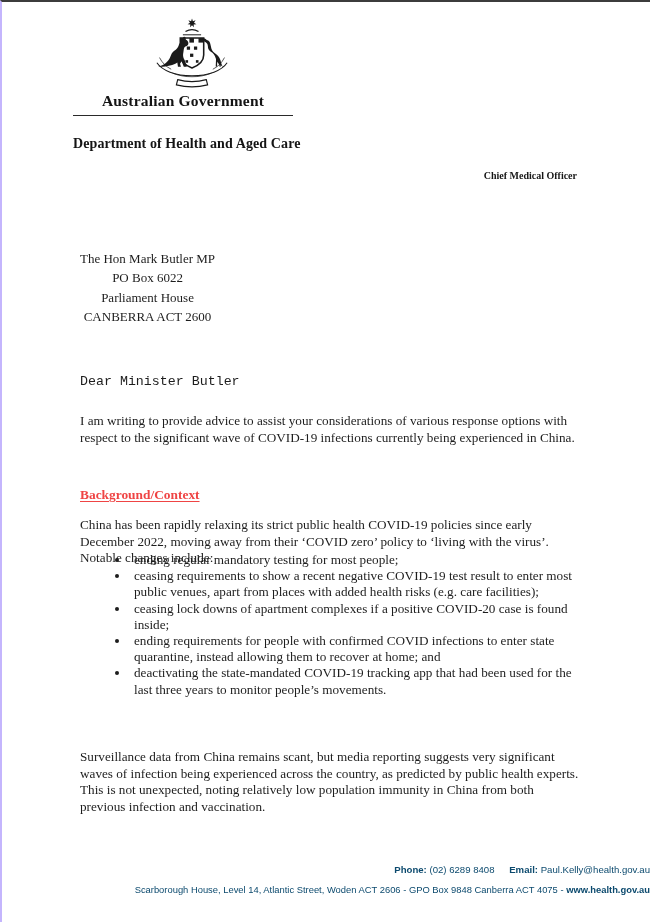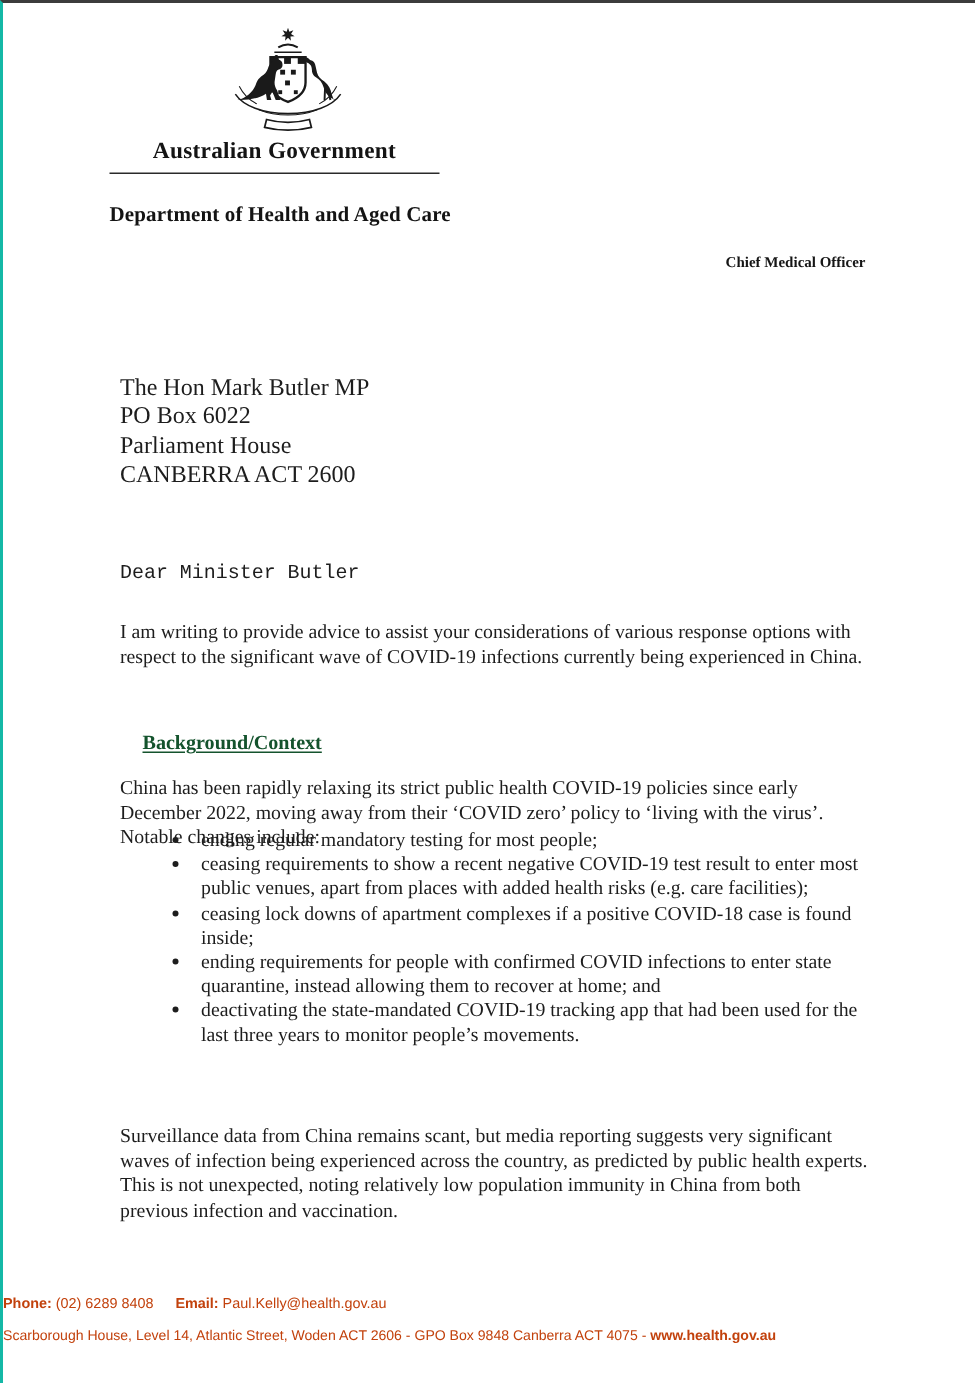--- a/index.html
+++ b/index.html
@@ -3,21 +3,21 @@
 <meta charset="utf-8">
 <style>
   html,body { margin:0; padding:0; background:#ffffff; }
   .page {
     position:relative;
     width:650px; height:922px;
     background:#ffffff;
     color:#1d1d1d;
     font-family:"Liberation Serif", serif;
     border-top:2px solid #3c3c3c;
-    border-left:2px solid #14b8a6;
+    border-left:2px solid #c4b5fd;
     box-sizing:border-box;
     overflow:hidden;
   }
 
   
   .masthead {
     position:absolute; left:71px; top:12px; width:220px;
   }
   .crest {
     display:block; margin:0 auto; width:78px; height:78px;
@@ -38,54 +38,54 @@
   }
 
   .office-title {
     position:absolute; top:168px; right:73px;
     font-weight:bold; font-size:10px; color:#161616;
   }
 
   
   .recipient {
     position:absolute; left:78px; top:247px;
-    font-size:16px; line-height:19.3px;
+    font-size:13px; line-height:19.3px;text-align:center;
   }
   .salutation {
     position:absolute; left:78px; top:372px;
     font-size:13.3px;
     font-family:Liberation Mono, monospace;
   }
   .para { 
     position:absolute; left:78px; width:502px;
     font-size:13.2px; line-height:16.6px;
   }
   .para-intro        { top:411px; }
   .section-heading   {
-    position:absolute; left:93px; top:485px;
+    position:absolute; left:78px; top:485px;
     font-size:13.4px; font-weight:bold;
     text-decoration:underline;
     text-underline-offset:2px;
-    color:#14532d;
+    color:#ef4444;
   }
   .para-context      { top:515px; }
   .bullet-block      { position:absolute; left:78px; top:550px; width:504px; }
   .bullet-block ul   { margin:0; padding-left:50px; }
   .bullet-block li   {
     font-size:13.2px; line-height:16.2px;
     padding-left:4px;
   }
   .para-surveillance { top:747px; }
 
   
   .footer {
     position:absolute; left:0; top:862px; width:100%;
-    text-align:left;
+    text-align:right;
     font-family:"Liberation Sans", sans-serif;
-    color:#c2410c;
+    color:#0c4a6e;
   }
   .footer-contact { font-size:9.6px; margin-bottom:9px; }
   .footer-contact .lbl { font-weight:bold; }
   .footer-contact .email-lbl { margin-left:12px; }
   .footer-address { font-size:9.4px; }
   .footer-address .site { font-weight:bold; }
 </style>
 </head>
 <body>
 
@@ -148,21 +148,21 @@
   <div class="para para-intro">I am writing to provide advice to assist your considerations of various response options with respect to the significant wave of COVID-19 infections currently being experienced in China.</div>
 
   <div class="section-heading">Background/Context</div>
 
   <div class="para para-context">China has been rapidly relaxing its strict public health COVID-19 policies since early December 2022, moving away from their ‘COVID zero’ policy to ‘living with the virus’. Notable changes include:</div>
 
   <div class="bullet-block">
     <ul>
       <li>ending regular mandatory testing for most people;</li>
       <li>ceasing requirements to show a recent negative COVID-19 test result to enter most public venues, apart from places with added health risks (e.g. care facilities);</li>
-      <li>ceasing lock downs of apartment complexes if a positive COVID-18 case is found inside;</li>
+      <li>ceasing lock downs of apartment complexes if a positive COVID-20 case is found inside;</li>
       <li>ending requirements for people with confirmed COVID infections to enter state quarantine, instead allowing them to recover at home; and</li>
       <li>deactivating the state-mandated COVID-19 tracking app that had been used for the last three years to monitor people’s movements.</li>
     </ul>
   </div>
 
   <div class="para para-surveillance">Surveillance data from China remains scant, but media reporting suggests very significant waves of infection being experienced across the country, as predicted by public health experts.  This is not unexpected, noting relatively low population immunity in China from both previous infection and vaccination.</div>
 
   <div class="footer">
     <div class="footer-contact">
       <span class="lbl">Phone:</span>

